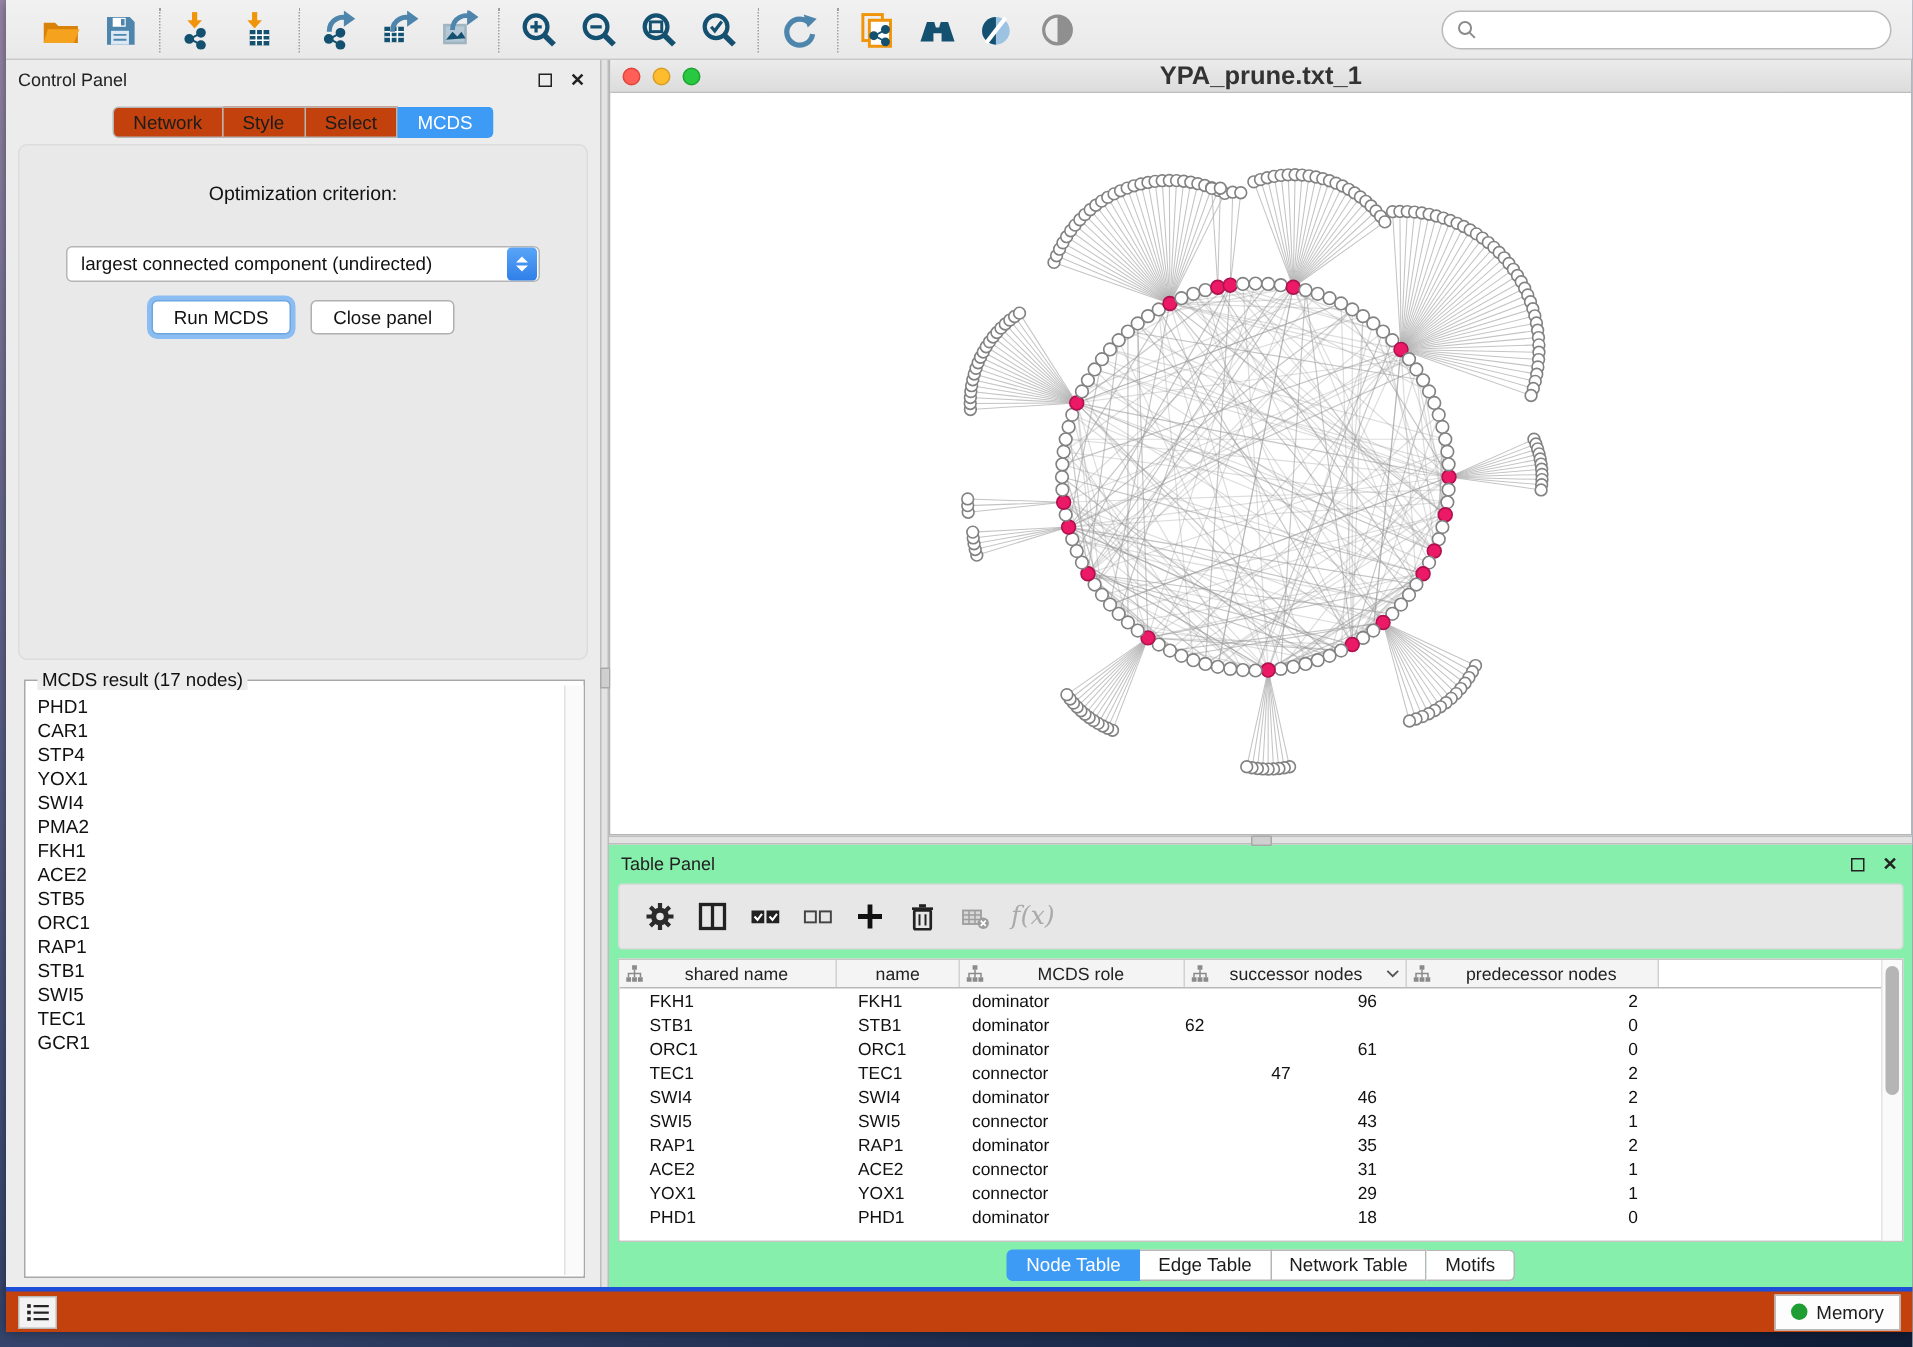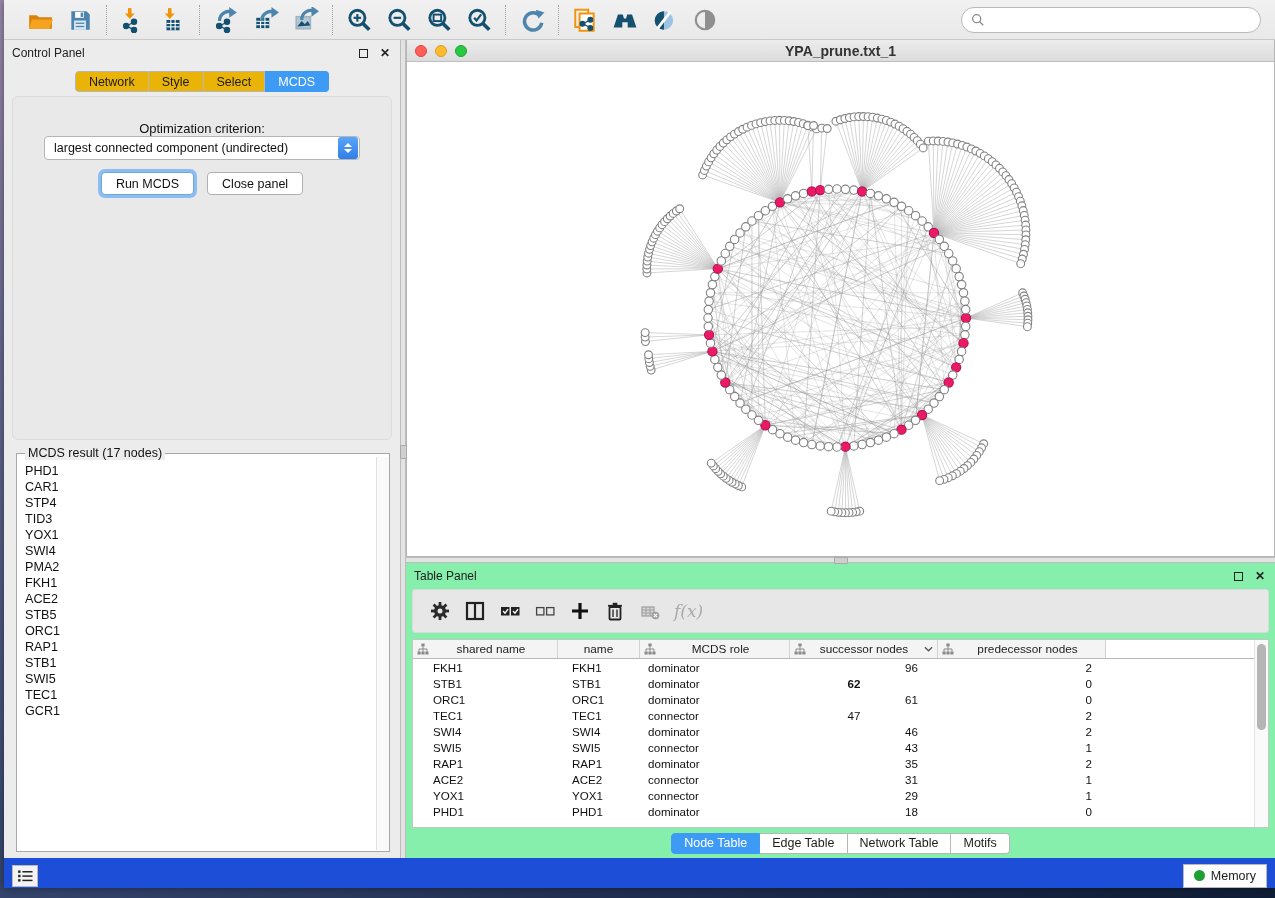--- a/index.html
+++ b/index.html
@@ -35,31 +35,31 @@
                    background:#ececec; min-height:0; }
   .panel-header { height:24px; display:flex; align-items:center; padding:2px 8px 0 8px; flex:0 0 auto; }
   .panel-title { font-size:12px; color:#222; }
   .panel-header .ph-spacer { flex:1; }
   .ph-btn { width:14px; height:14px; display:flex; align-items:center; justify-content:center;
             margin-left:8px; cursor:default; color:#222; }
   .float-glyph { width:9px; height:9px; border:1.5px solid #222; background:transparent; }
   .close-glyph { font-size:12px; font-weight:bold; line-height:1; }
 
   .cp-tabs { display:flex; justify-content:center; margin:7px 0 2px 0; flex:0 0 auto; }
-  .cp-tab { height:21px; padding:0 13px; display:flex; align-items:center; background:#eab308;
+  .cp-tab { height:21px; padding:0 13px; display:flex; align-items:center; background:#c2410c;
             border:1px solid #b6b6b6; border-left:none; font-size:12.5px; cursor:default; }
   .cp-tab:first-child { border-left:1px solid #b6b6b6; border-radius:4px 0 0 4px; }
   .cp-tab:last-child { border-radius:0 4px 4px 0; }
   .cp-tab.active { background:#3d9bf5; border-color:#3d9bf5; color:#fff; }
 
   .cp-card { margin:2px 8px 0 8px; background:#e9e9e9; border:1px solid #dcdcdc;
              border-radius:6px; height:344px; flex:0 0 auto;
              display:flex; flex-direction:column; align-items:center; }
   .opt-label { margin-top:24px; font-size:13px; color:#111; }
-  .dropdown { margin-top:0; width:316px; height:24px; background:#fff; border:1px solid #b5b5b5;
+  .dropdown { margin-top:28px; width:316px; height:24px; background:#fff; border:1px solid #b5b5b5;
               border-radius:4px; display:flex; align-items:center; cursor:default; }
   .dropdown .dd-value { flex:1; padding-left:9px; font-size:12.5px; color:#111; white-space:nowrap; }
   .dd-stepper { width:20px; height:22px; margin:0 1px; border-radius:3px;
                 background:linear-gradient(#59a5f8,#2f7fe8); display:flex; flex-direction:column;
                 align-items:center; justify-content:center; gap:2px; }
   .dd-stepper i { display:block; width:0; height:0; border-left:4px solid transparent; border-right:4px solid transparent; }
   .dd-up { border-bottom:4px solid #fff; }
   .dd-down { border-top:4px solid #fff; }
   .btn-row { margin-top:12px; display:flex; gap:13px; }
   .btn { height:23px; padding:0 14px; background:#fff; border:1px solid #b0b0b0; border-radius:4px;
@@ -89,21 +89,21 @@
   .right-col { flex:1; display:flex; flex-direction:column; min-width:0; min-height:0; }
   .net-window { flex:1; display:flex; flex-direction:column; min-height:0;
                 border:1px solid #b5b5b5; border-top:none; background:#fff; }
   .net-titlebar { height:22px; flex:0 0 auto; background:linear-gradient(#ececec,#dcdcdc);
                   border-bottom:1px solid #bdbdbd; display:flex; align-items:center; padding:0 8px; position:relative; }
   .lights { display:flex; gap:8px; }
   .light { width:12px; height:12px; border-radius:50%; }
   .light.red { background:#ff5f57; border:1px solid #e0443e; }
   .light.yellow { background:#febc2e; border:1px solid #d89e24; }
   .light.green { background:#28c840; border:1px solid #1ea433; }
-  .net-title { position:absolute; left:0; right:0; text-align:center; font-size:14px;
+  .net-title { position:absolute; left:0; right:0; text-align:center; font-size:17px;
                font-weight:bold; color:#333; pointer-events:none; }
   .net-canvas { flex:1; background:#fff; position:relative; overflow:hidden; }
   .net-canvas svg { position:absolute; left:0; top:0; }
 
   
   .table-panel { height:295px; flex:0 0 auto; background:#86efac; display:flex; flex-direction:column; }
   .tp-toolbar { height:44px; margin:2px 6px 0 6px; background:#e7e7e7; border:1px solid #dadada;
                 border-radius:3px; display:flex; align-items:center; gap:13px; padding:0 16px; flex:0 0 auto; }
   .tp-icon { display:flex; align-items:center; justify-content:center; height:26px; cursor:default; }
   .tp-icon svg { width:22px; height:22px; }
@@ -125,21 +125,21 @@
   .t-thumb { position:absolute; left:2px; right:2px; top:4px; height:86px; background:#b5b5b5; border-radius:5px; }
 
   .tp-tabs { height:30px; flex:0 0 auto; display:flex; justify-content:center; align-items:center; }
   .tp-tab { height:21px; padding:0 12px; display:flex; align-items:center; background:#fff;
             border:1px solid #b6b6b6; border-left:none; font-size:12.5px; cursor:default; }
   .tp-tab:first-child { border-left:1px solid #b6b6b6; border-radius:4px 0 0 4px; }
   .tp-tab:last-child { border-radius:0 4px 4px 0; }
   .tp-tab.active { background:#3d9bf5; border-color:#3d9bf5; color:#fff; }
 
   
-  .statusbar { height:30px; flex:0 0 auto; background:#1d4ed8; border-top:5px solid #1d4ed8;
+  .statusbar { height:30px; flex:0 0 auto; background:#c2410c; border-top:3px solid #1d4ed8;
                display:flex; align-items:center; padding:0 8px;gap:24px; }
   .sb-listbtn { width:26px; height:22px; background:#f3f3f3; border:1px solid #b9b9b9;
                 display:flex; align-items:center; justify-content:center; cursor:default; }
   .sb-listbtn svg { width:15px; height:12px; }
   .sb-spacer { flex:1; }
   .memory-btn { height:24px; padding:0 10px; background:#fdfdfd; border:1px solid #b9b9b9;
                 display:flex; align-items:center; gap:6px; font-size:12.5px; cursor:default; }
   .mem-dot { width:11px; height:11px; border-radius:50%; background:#1e9e33; }
 </style>
 </head>
@@ -351,21 +351,20 @@
           <button class="btn focused">Run MCDS</button>
           <button class="btn">Close panel</button>
         </div>
       </div>
       <fieldset class="mcds-fieldset">
         <span class="mcds-legend">MCDS result (17 nodes)</span>
         <ul class="mcds-list" id="mcds-list">
             <li>PHD1</li>
             <li>CAR1</li>
             <li>STP4</li>
-            <li>TID3</li>
             <li>YOX1</li>
             <li>SWI4</li>
             <li>PMA2</li>
             <li>FKH1</li>
             <li>ACE2</li>
             <li>STB5</li>
             <li>ORC1</li>
             <li>RAP1</li>
             <li>STB1</li>
             <li>SWI5</li>
@@ -1199,21 +1198,21 @@
                   <div class="t-cell" style="width: 145px; padding-left: 20px; text-align: left;">FKH1</div>
                   <div class="t-cell" style="width: 82px; padding-left: 14px; text-align: left;">FKH1</div>
                   <div class="t-cell" style="width: 150px; padding-left: 8px; text-align: left;">dominator</div>
                   <div class="t-cell" style="width: 148px; padding-right: 20px; text-align: right;">96</div>
                   <div class="t-cell" style="width: 168px; padding-right: 14px; text-align: right;">2</div>
                 </div>
                 <div class="t-row">
                   <div class="t-cell" style="width: 145px; padding-left: 20px; text-align: left;">STB1</div>
                   <div class="t-cell" style="width: 82px; padding-left: 14px; text-align: left;">STB1</div>
                   <div class="t-cell" style="width: 150px; padding-left: 8px; text-align: left;">dominator</div>
-                  <div class="t-cell" style="width: 148px; padding-right: 20px; text-align: center; font-weight: bold;">62</div>
+                  <div class="t-cell" style="width: 148px; padding-right: 20px; text-align: left;">62</div>
                   <div class="t-cell" style="width: 168px; padding-right: 14px; text-align: right;">0</div>
                 </div>
                 <div class="t-row">
                   <div class="t-cell" style="width: 145px; padding-left: 20px; text-align: left;">ORC1</div>
                   <div class="t-cell" style="width: 82px; padding-left: 14px; text-align: left;">ORC1</div>
                   <div class="t-cell" style="width: 150px; padding-left: 8px; text-align: left;">dominator</div>
                   <div class="t-cell" style="width: 148px; padding-right: 20px; text-align: right;">61</div>
                   <div class="t-cell" style="width: 168px; padding-right: 14px; text-align: right;">0</div>
                 </div>
                 <div class="t-row">

